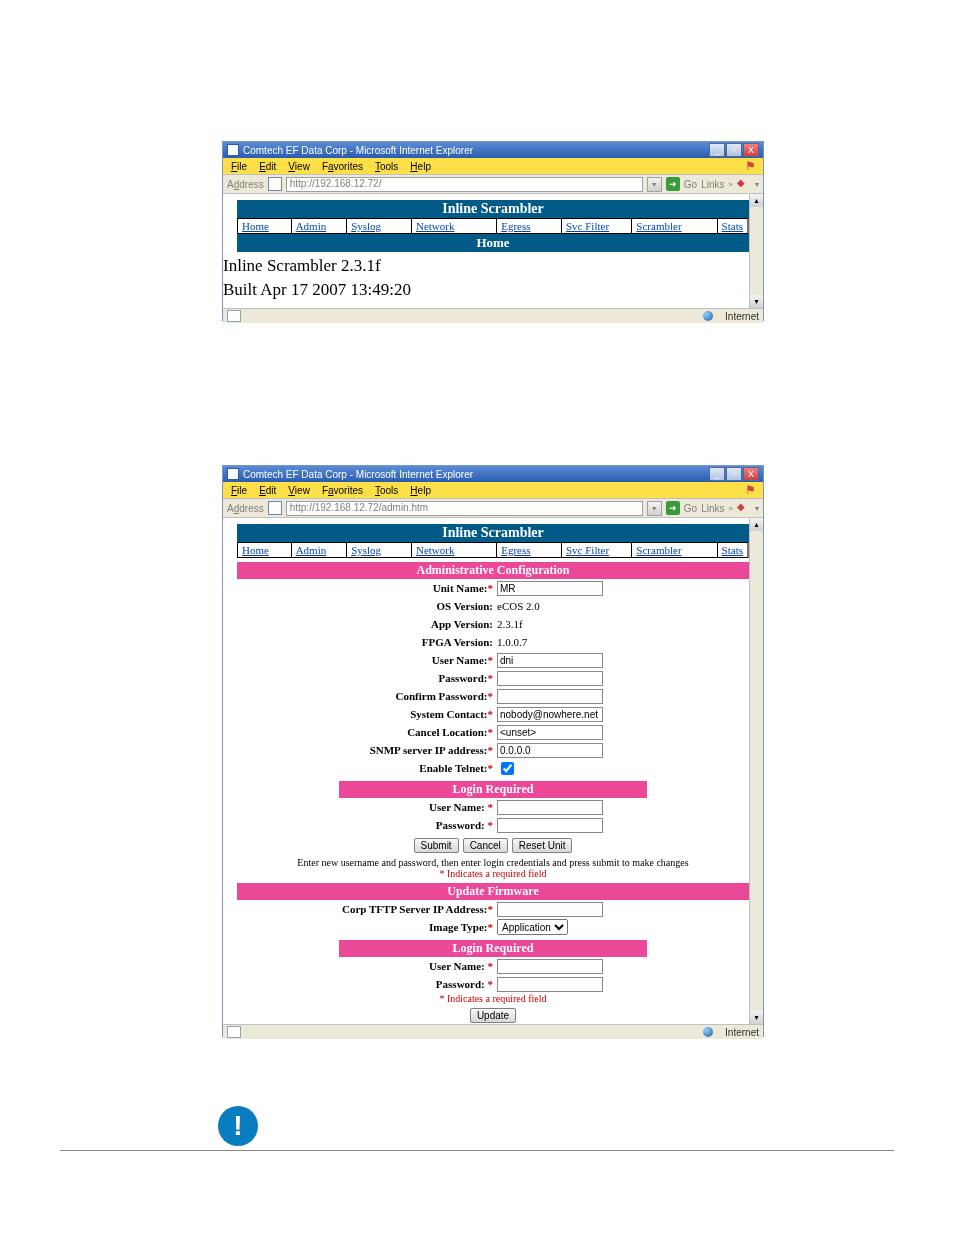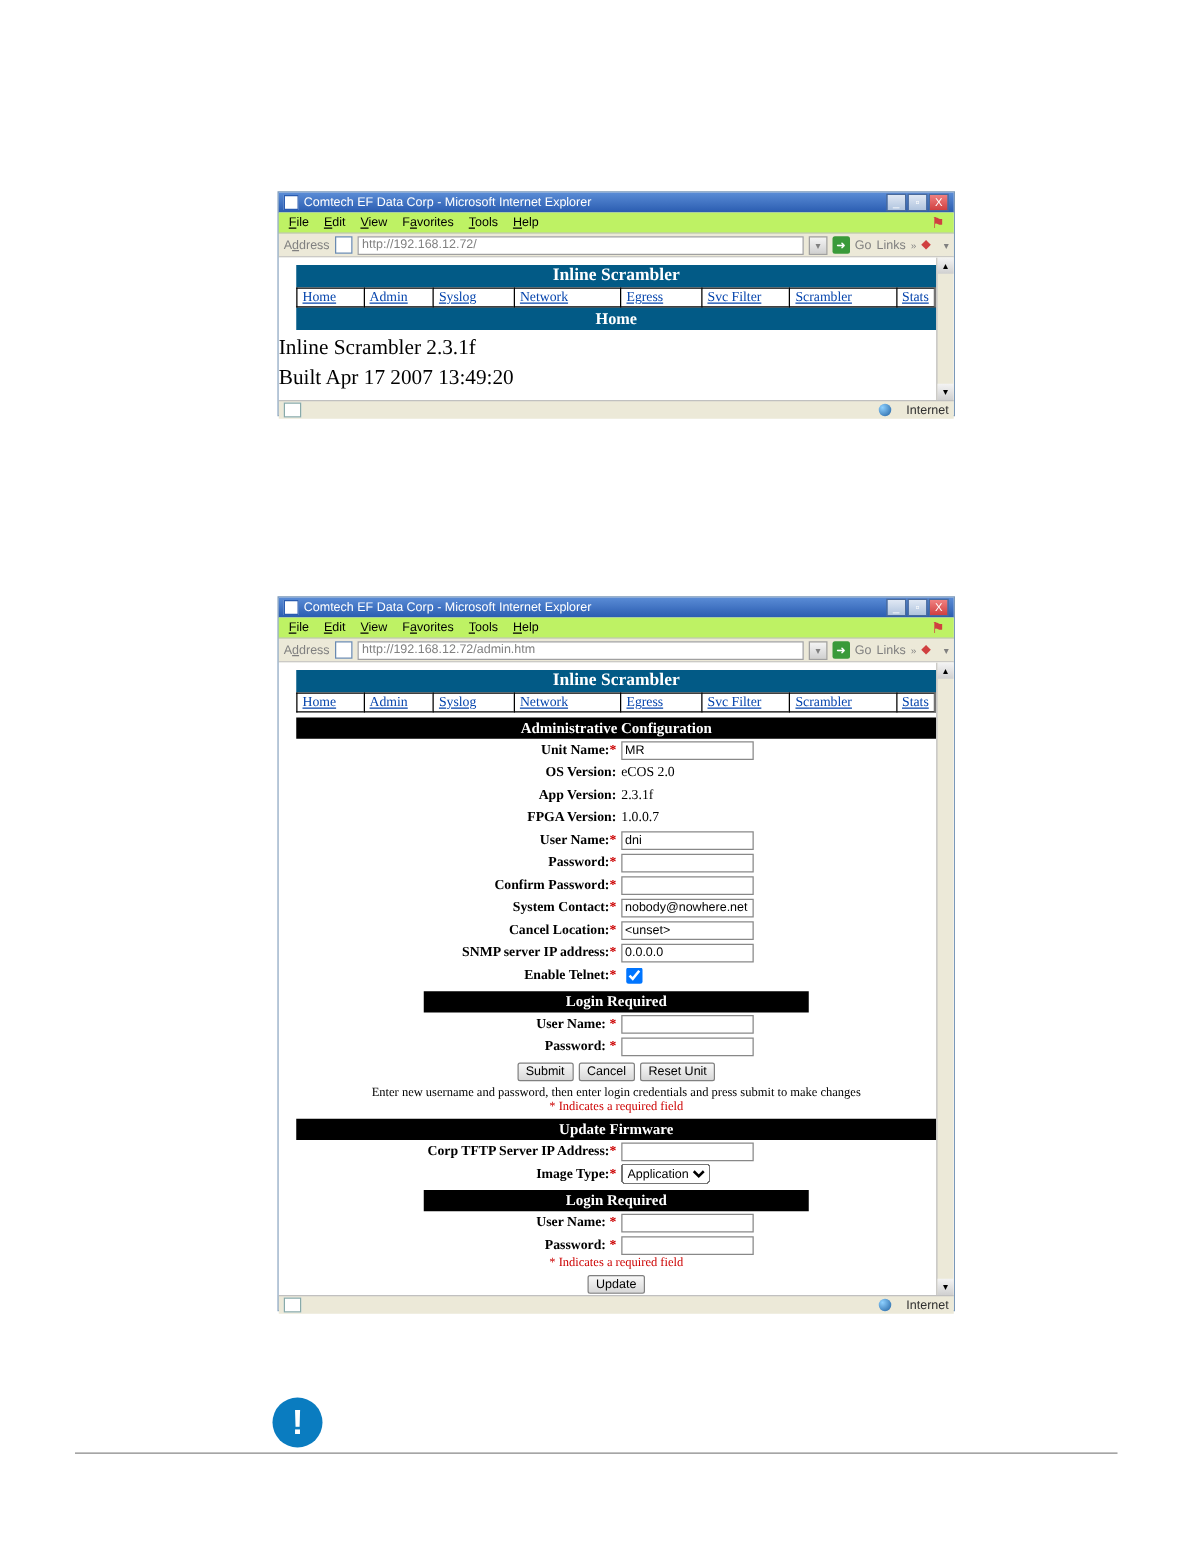--- a/index.html
+++ b/index.html
@@ -6,21 +6,21 @@
     margin: 0;
     background: #fff;
     font-family: "Times New Roman", serif;
     font-size: 12px;
     color: #000;
   }
   .page {
     width: 954px;
     height: 1207px;
     position: relative;
-    margin: 16px auto;
+    margin: 4px auto;
     background: #fff;
     text-decoration: underline;
   }
   .browser {
     position: absolute;
     left: 222px;
     width: 540px;
     border: 1px solid #7a98b8;
     background: #fff;
     font-family: Tahoma, Arial, sans-serif;
@@ -53,21 +53,21 @@
     display:flex; align-items:center; justify-content:center;
     font-size: 9px; line-height:1;
   }
   .win-btn.close { background: linear-gradient(#f08080,#d04040); color:#fff;}
   .menubar {
     height: 16px;
     padding: 0 4px;
     display: flex;
     align-items: center;
     justify-content: space-between;
-    background: #bef264;
+    background: #fde047;
     border-bottom: 1px solid #c0c0c0;
   }
   .menubar .menus { display:flex; gap:4px; }
   .menubar .menus span { padding: 0 4px; color: #000; }
   .menubar .menus span u { text-decoration: underline; }
   .ie-logo {
     width: 14px; height: 14px;
     color: #d04040;
     font-size: 12px; line-height:14px;
   }
@@ -207,21 +207,21 @@
     background:#fff;
   }
 
   
   .formtable {
     margin: 2px 14px 0 14px;
     font-family: "Times New Roman", serif;
     font-size: 11px;
   }
   .formtable .section {
-    background:#000000; color:#fff;
+    background:#ec4899; color:#fff;
     font-weight:bold; font-size: 12px;
     text-align:center;
     padding:1px 0;
     margin-top: 4px;
   }
   .formtable .row {
     display:flex;
     align-items:center;
     height: 18px;
   }

